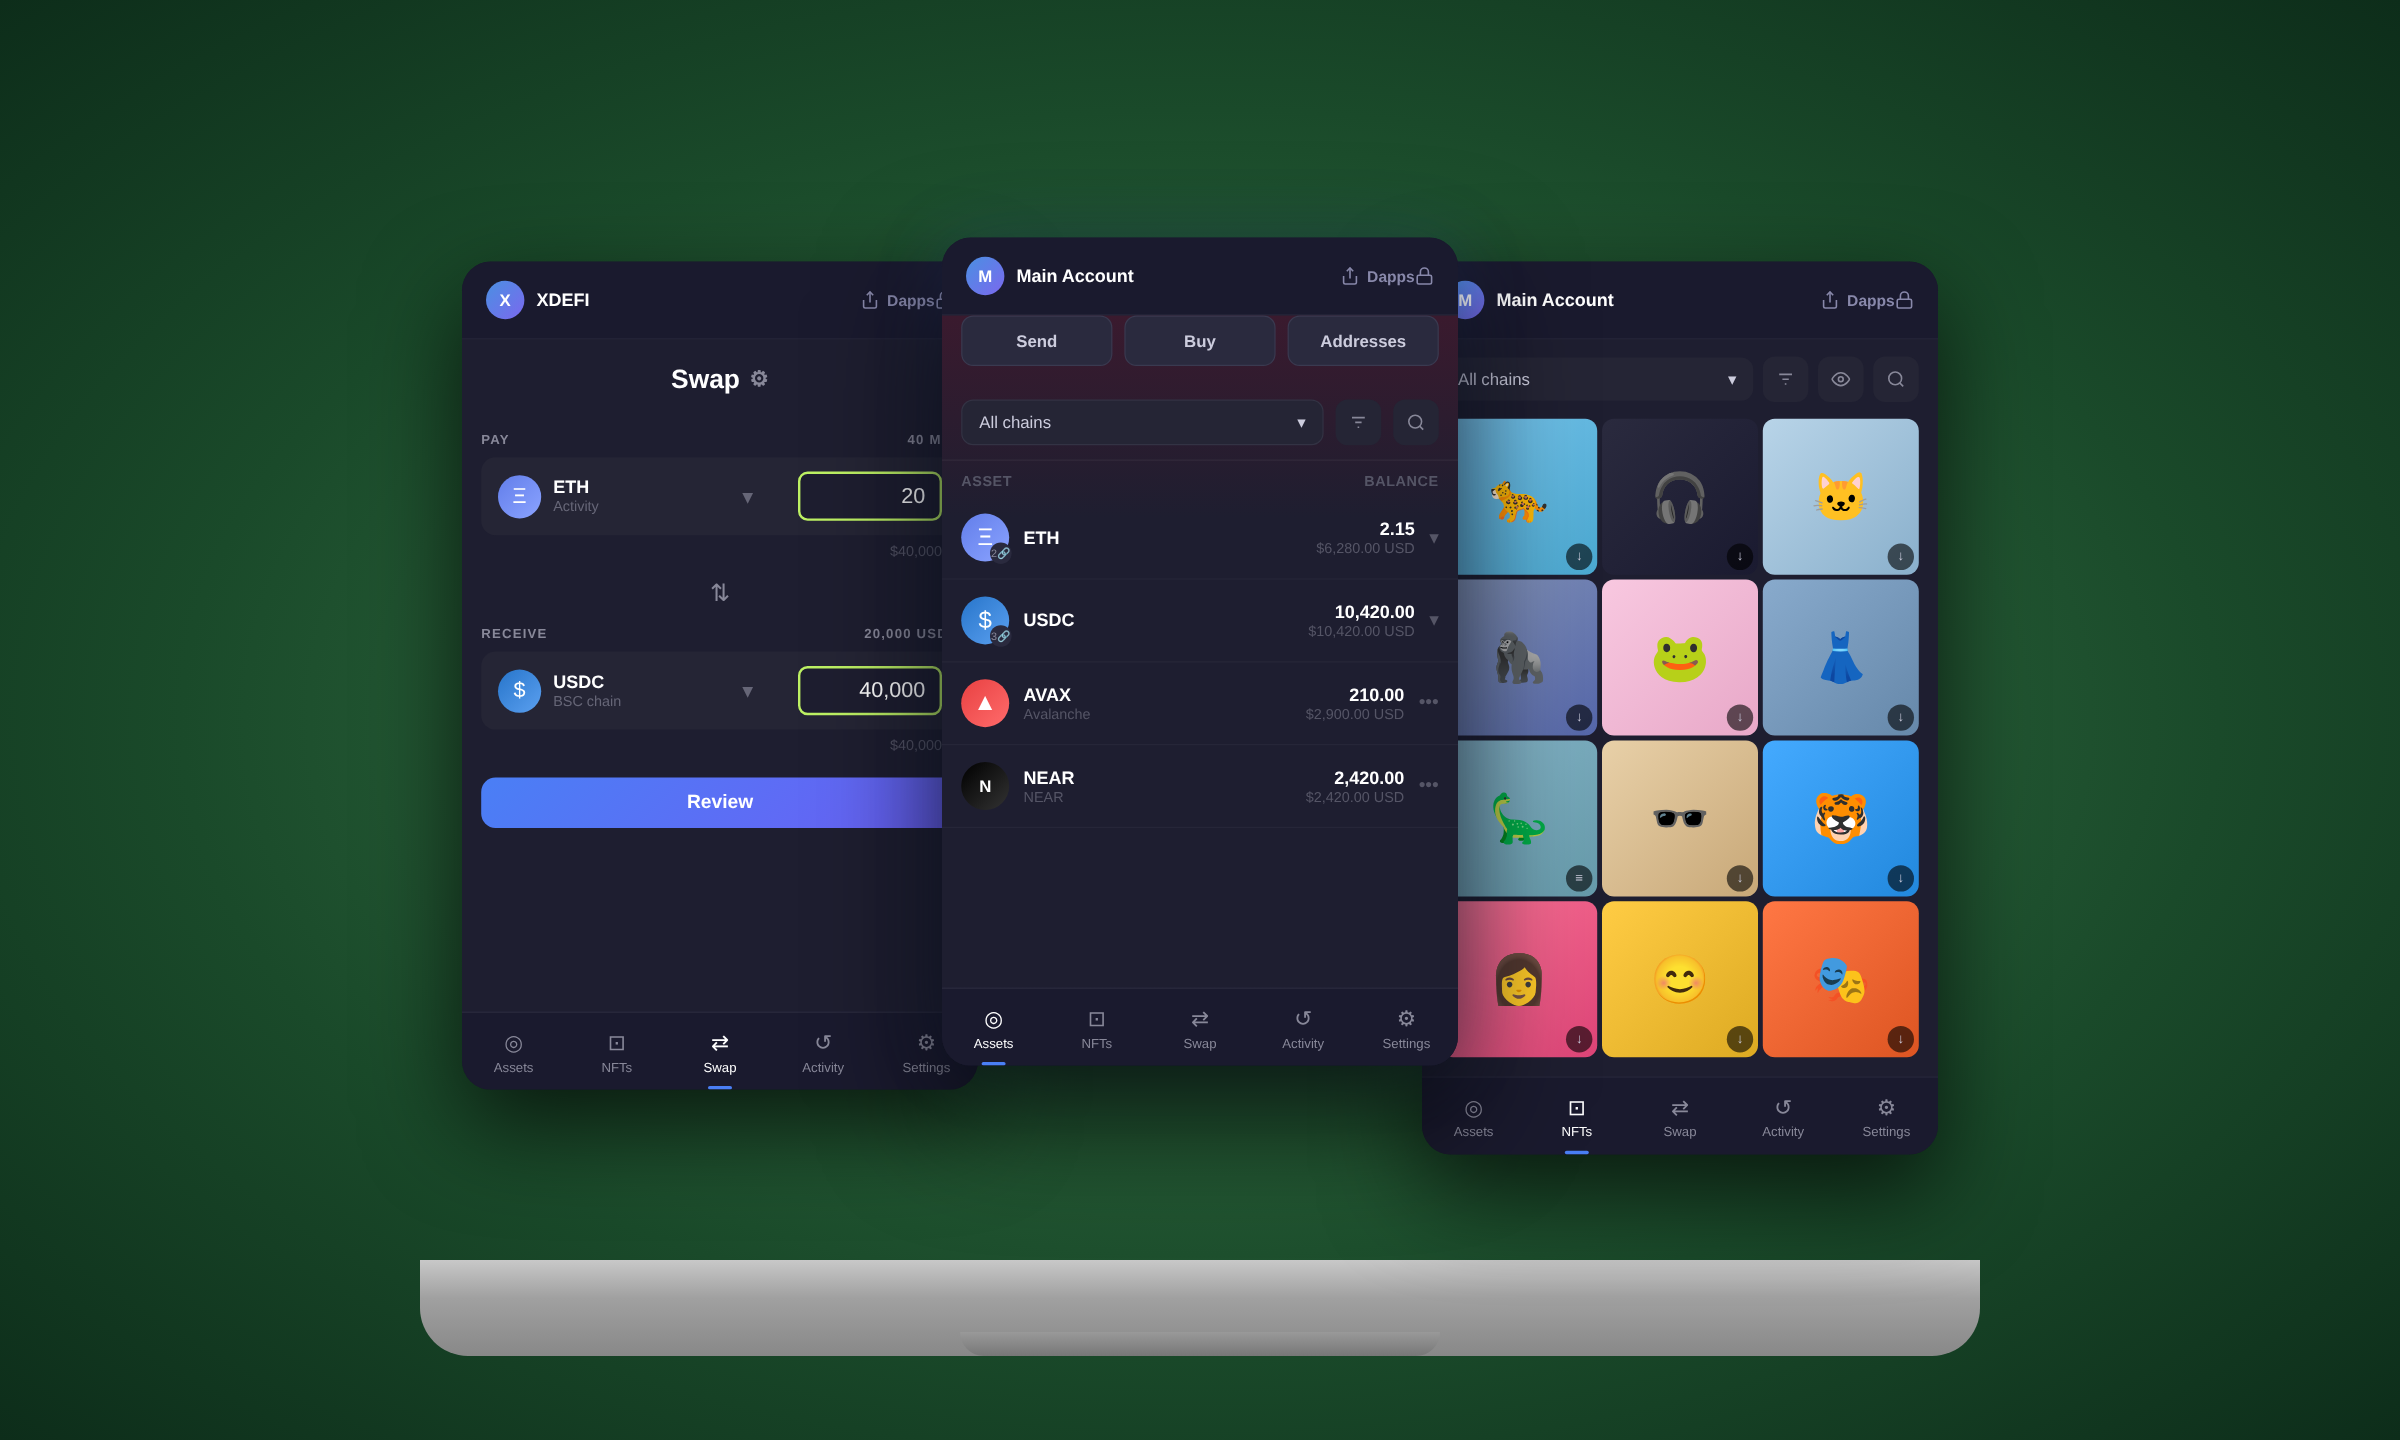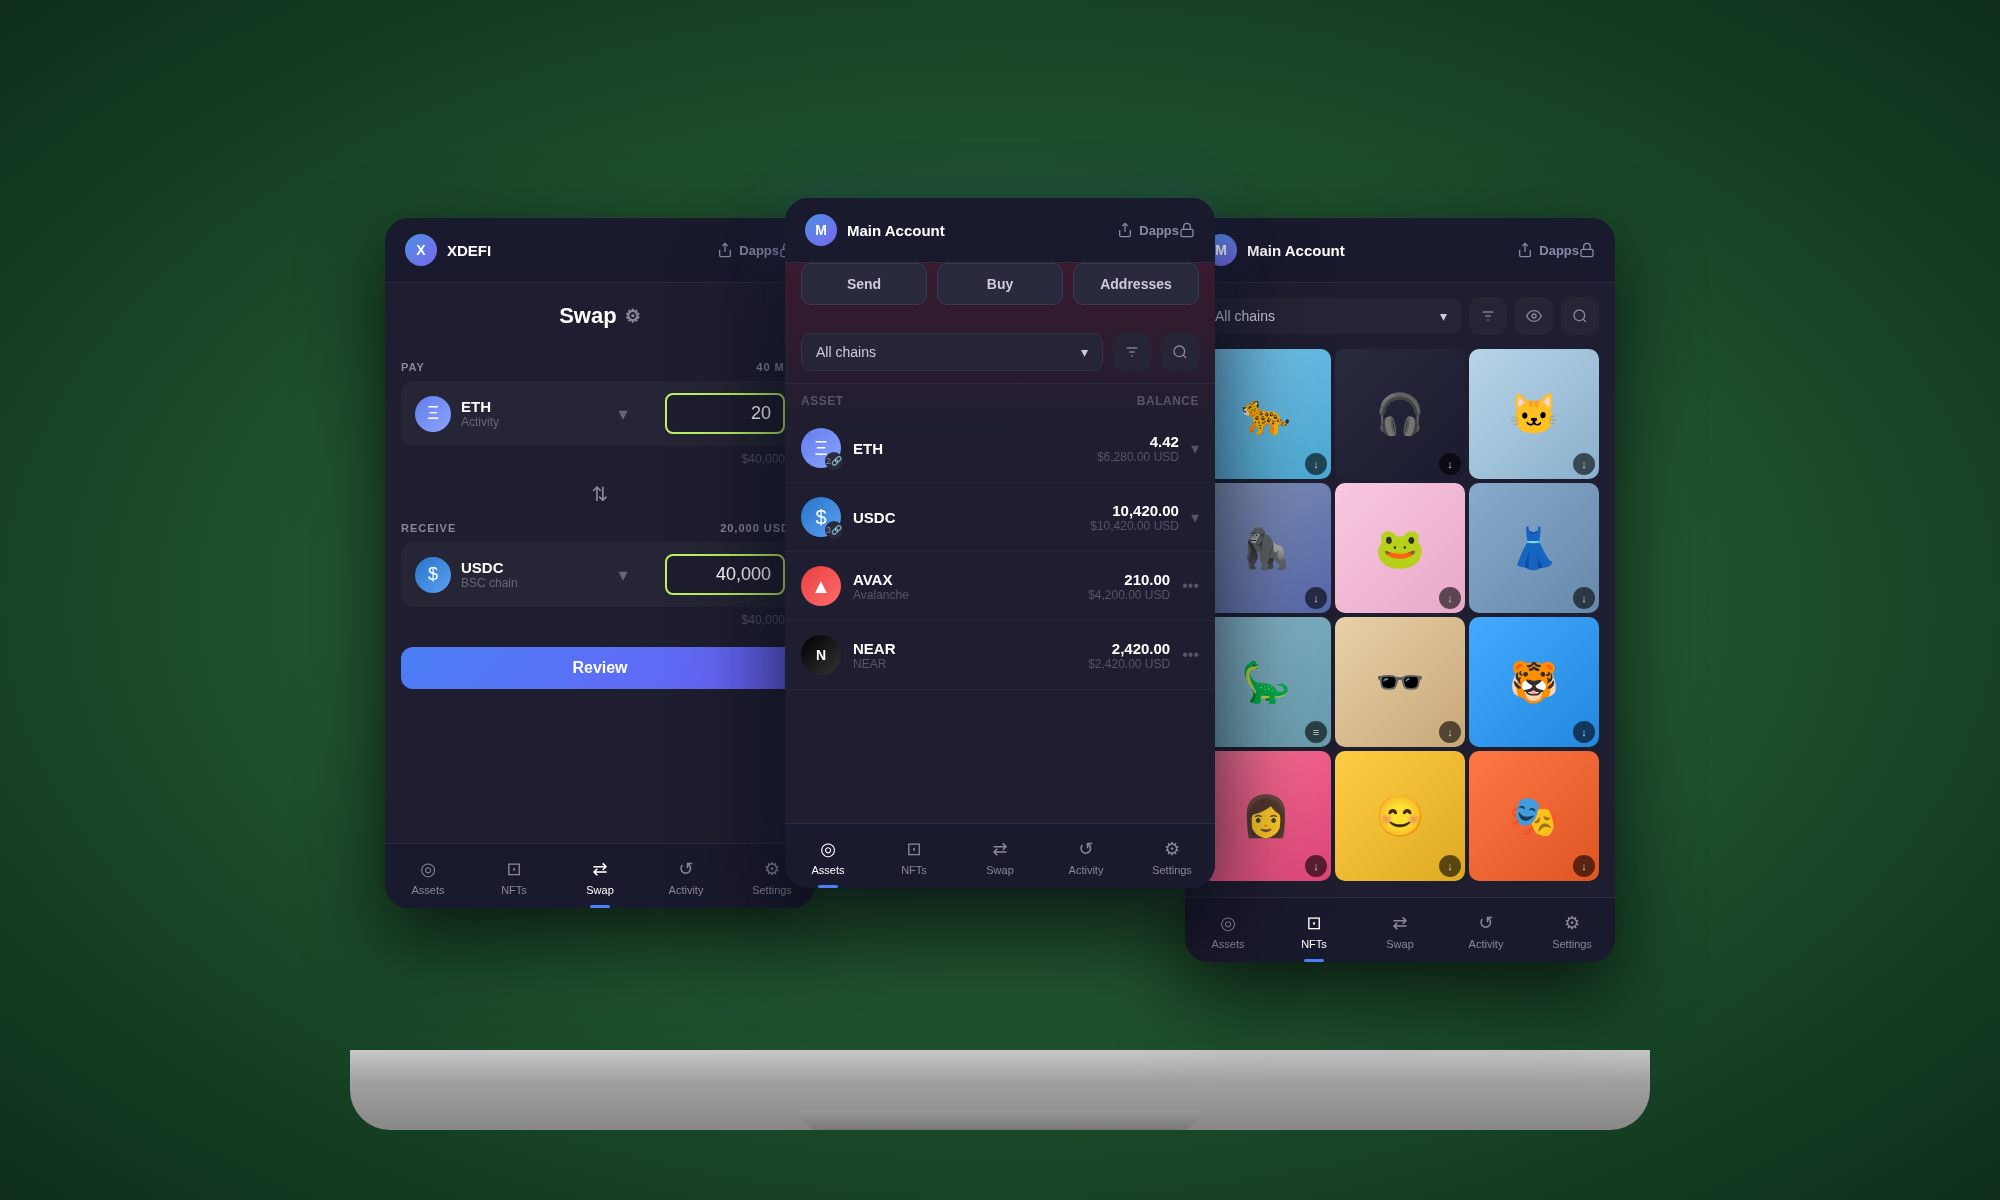--- a/index.html
+++ b/index.html
@@ -740,21 +740,21 @@
 
         <div class="asset-row">
           <div class="asset-icon-wrap">
             <div class="asset-icon eth-icon">Ξ</div>
             <div class="asset-badge">2🔗</div>
           </div>
           <div class="asset-info">
             <div class="asset-name">ETH</div>
           </div>
           <div class="asset-balance">
-            <div class="asset-amount">4.42</div>
+            <div class="asset-amount">2.15</div>
             <div class="asset-usd">$6,280.00 USD</div>
           </div>
           <span class="asset-arrow">▾</span>
         </div>
 
         <div class="asset-row">
           <div class="asset-icon-wrap">
             <div class="asset-icon usdc-icon">$</div>
             <div class="asset-badge">3🔗</div>
           </div>
@@ -771,21 +771,21 @@
         <div class="asset-row">
           <div class="asset-icon-wrap">
             <div class="asset-icon avax-icon">▲</div>
           </div>
           <div class="asset-info">
             <div class="asset-name">AVAX</div>
             <div class="asset-subname">Avalanche</div>
           </div>
           <div class="asset-balance">
             <div class="asset-amount">210.00</div>
-            <div class="asset-usd">$4,200.00 USD</div>
+            <div class="asset-usd">$2,900.00 USD</div>
           </div>
           <span class="asset-arrow">•••</span>
         </div>
 
         <div class="asset-row">
           <div class="asset-icon-wrap">
             <div class="asset-icon near-icon" style="font-size:14px;font-weight:bold;">N</div>
           </div>
           <div class="asset-info">
             <div class="asset-name">NEAR</div>

